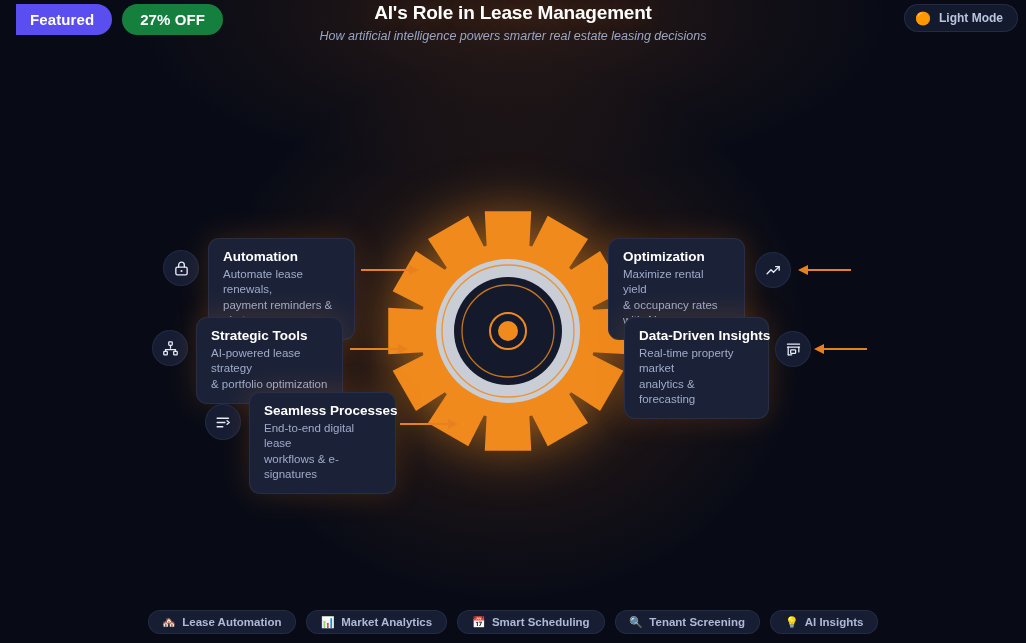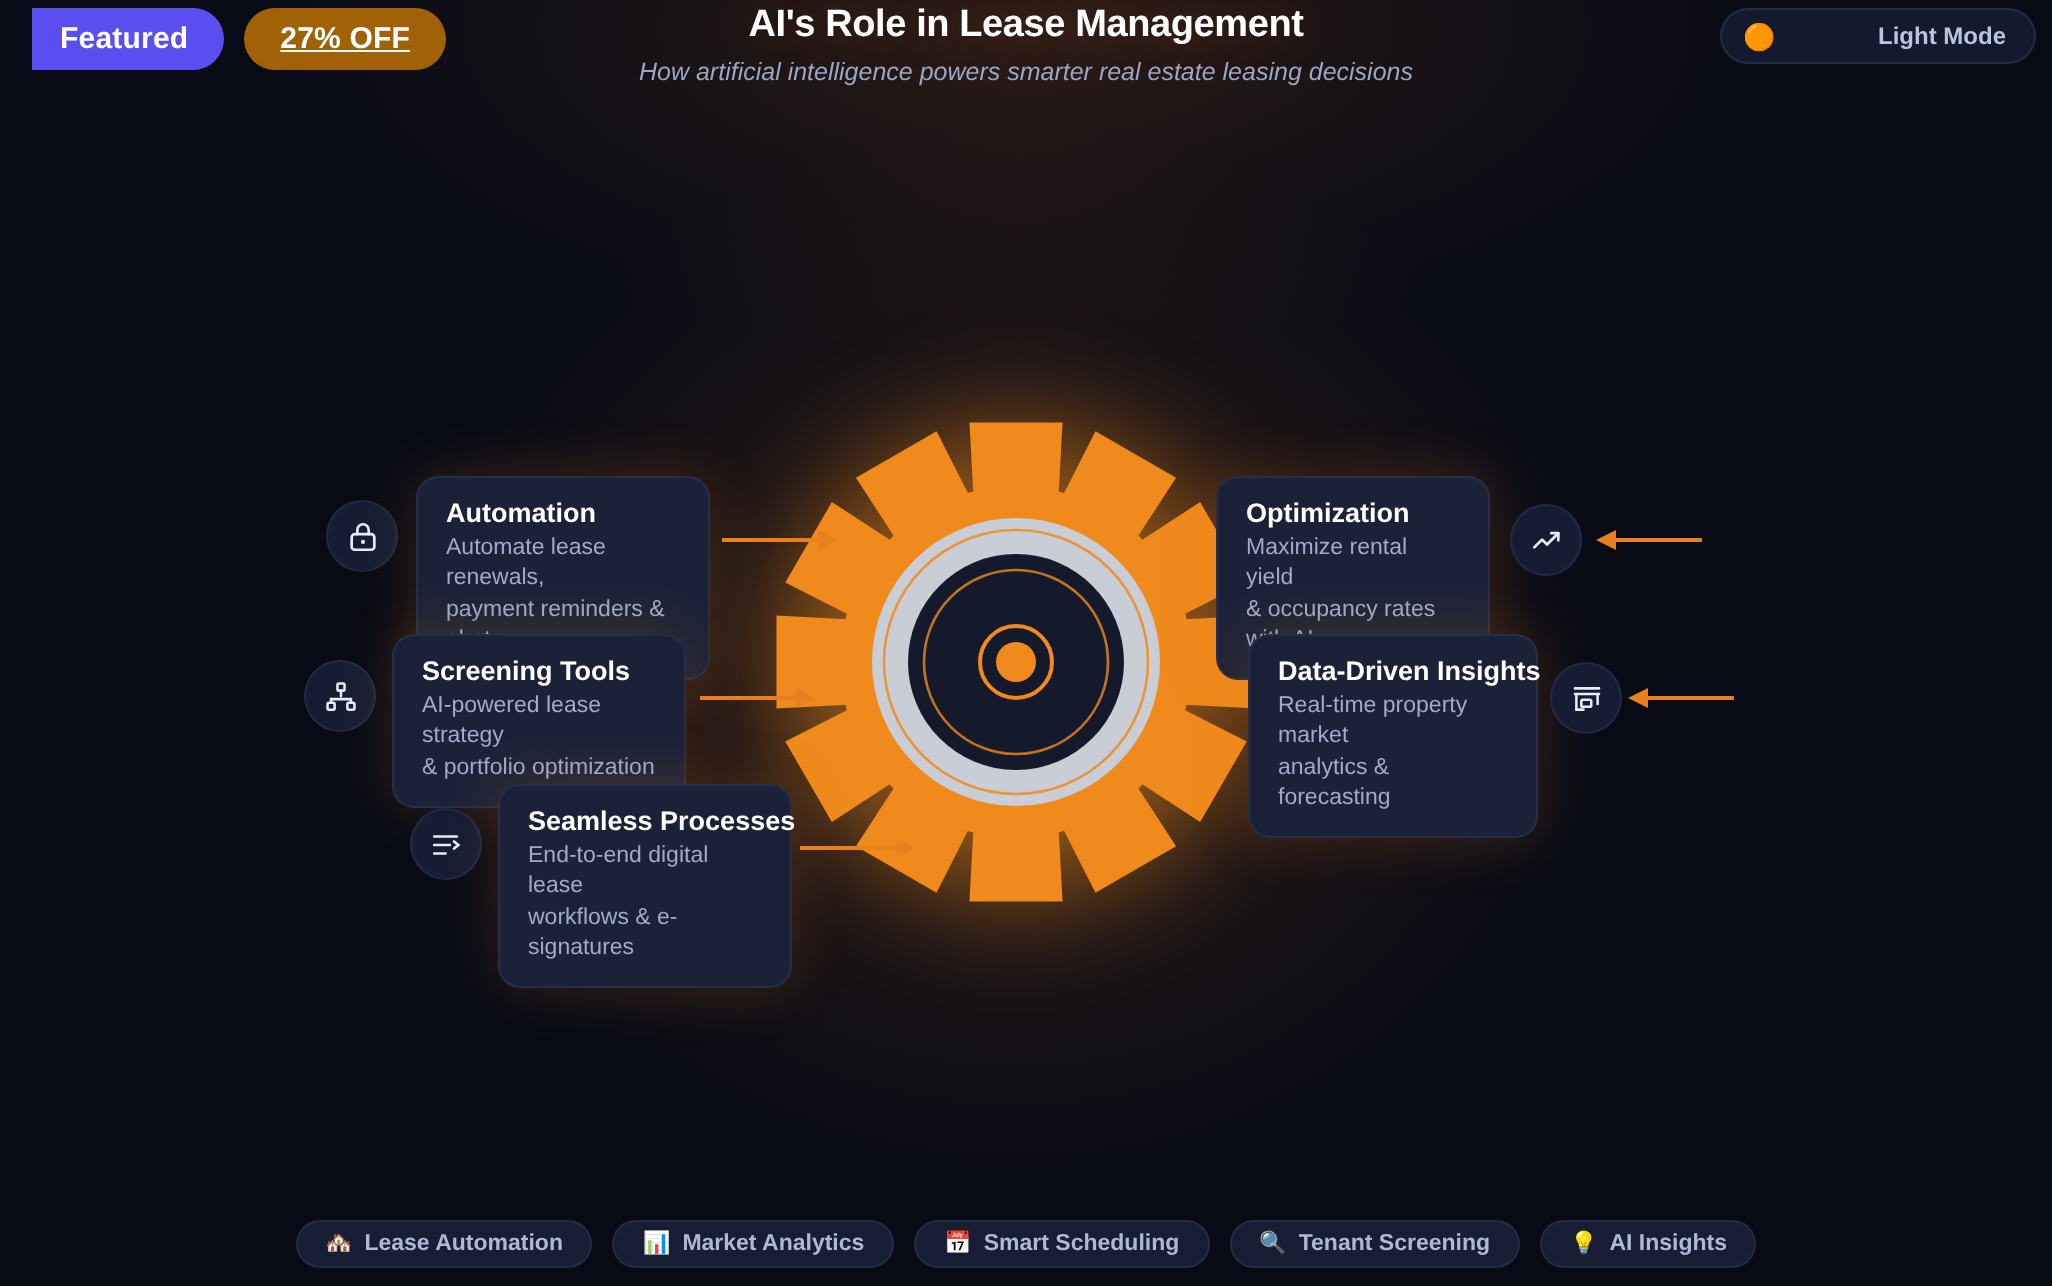--- a/index.html
+++ b/index.html
@@ -41,21 +41,21 @@
   .badge {
     border-radius: 18px;
     padding: 7px 18px;
     font-size: 15px;
     font-weight: bold;
     color: #ffffff;
     letter-spacing: .1px;
     white-space: nowrap;
   }
   .badge-featured { background: #5a4ef0; margin-left: 16px; border-radius: 0 18px 18px 0; padding-left: 14px;}
-  .badge-discount { background: #a16207; text-decoration: underline; }
+  .badge-discount { background: #15803d; }
 
   .header-center {
     position: absolute; left: 0; right: 0; top: 0;
     text-align: center;
     z-index: 10;
   }
   .page-title {
     font-size: 19px;
     font-weight: bold;
     color: #ffffff;
@@ -73,21 +73,21 @@
   .light-mode-btn {
     position: absolute; right: 8px; top: 4px;
     display: flex; align-items: center; gap: 7px;
     background: #141a2e;
     border: 1px solid rgba(120,140,190,0.16);
     border-radius: 16px;
     padding: 6px 14px 6px 11px;
     cursor: pointer;
     z-index: 20;
   }
-  .light-mode-btn .lm-label { font-size: 12px; color: #b9c4de; font-weight: bold; margin-left: 44px; }
+  .light-mode-btn .lm-label { font-size: 12px; color: #b9c4de; font-weight: bold; }
   .lm-icon { font-size: 13px; line-height: 1; }
 
   
   .diagram { position: absolute; inset: 0; }
 
   .gear-wrap {
     position: absolute;
     left: 508px; top: 331px;
     transform: translate(-50%,-50%);
     width: 260px; height: 260px;
@@ -218,21 +218,21 @@
 
   <div class="icon-bubble" style="left:152px; top:330px;">
     <svg width="17" height="17" viewBox="0 0 24 24" fill="none" stroke="#e7ecf7" stroke-width="1.8" stroke-linecap="round">
       <rect x="9.5" y="2.5" width="5" height="5" rx="1"></rect>
       <rect x="2.5" y="16" width="5" height="5" rx="1"></rect>
       <rect x="16.5" y="16" width="5" height="5" rx="1"></rect>
       <path d="M12 7.5v4M5 16v-2.5h14V16"></path>
     </svg>
   </div>
   <div class="node-card" style="left:196px; top:317px; width:147px;">
-    <div class="node-title">Screening Tools</div>
+    <div class="node-title">Strategic Tools</div>
     <div class="node-desc">AI-powered lease strategy
 &amp; portfolio optimization</div>
   </div>
   <div class="arrow" style="left:350px; top:342px;">
     <svg width="60" height="14" viewBox="0 0 60 14">
       <line x1="0" y1="7" x2="48" y2="7" stroke="#e8801d" stroke-width="2"></line>
       <polygon points="48,2 58,7 48,12" fill="#e8801d"></polygon>
     </svg>
   </div>
 

